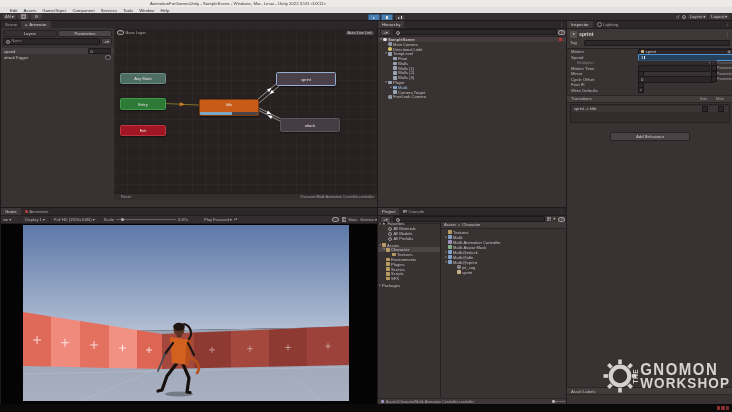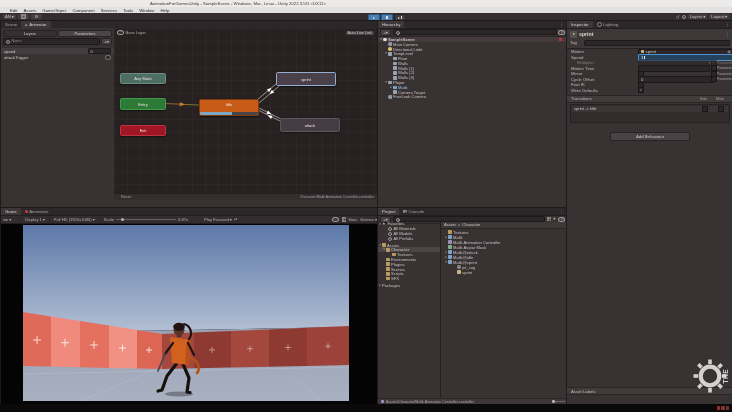--- a/index.html
+++ b/index.html
@@ -697,15 +697,19 @@
           <line x1="4" y1="12" x2="1" y2="12"></line>
         <line x1="12" y1="20" x2="12" y2="23"></line>
           <line x1="12" y1="4" x2="12" y2="1"></line>
         <line x1="17.66" y1="17.66" x2="19.78" y2="19.78"></line>
           <line x1="6.34" y1="6.34" x2="4.22" y2="4.22"></line>
         <line x1="17.66" y1="6.34" x2="19.78" y2="4.22"></line>
           <line x1="6.34" y1="17.66" x2="4.22" y2="19.78"></line>
       </g>
     </svg>
     <span id="wm-the">THE</span>
+    <span style="display:flex;flex-direction:column;">
+      <span class="wm-big" style="font-size:15px;letter-spacing:1.5px;">GNOMON</span>
+      <span class="wm-big" style="font-size:13.5px;letter-spacing:1.1px;">WORKSHOP</span>
+    </span>
   </div>
 
 </div>
 
 </body></html>

